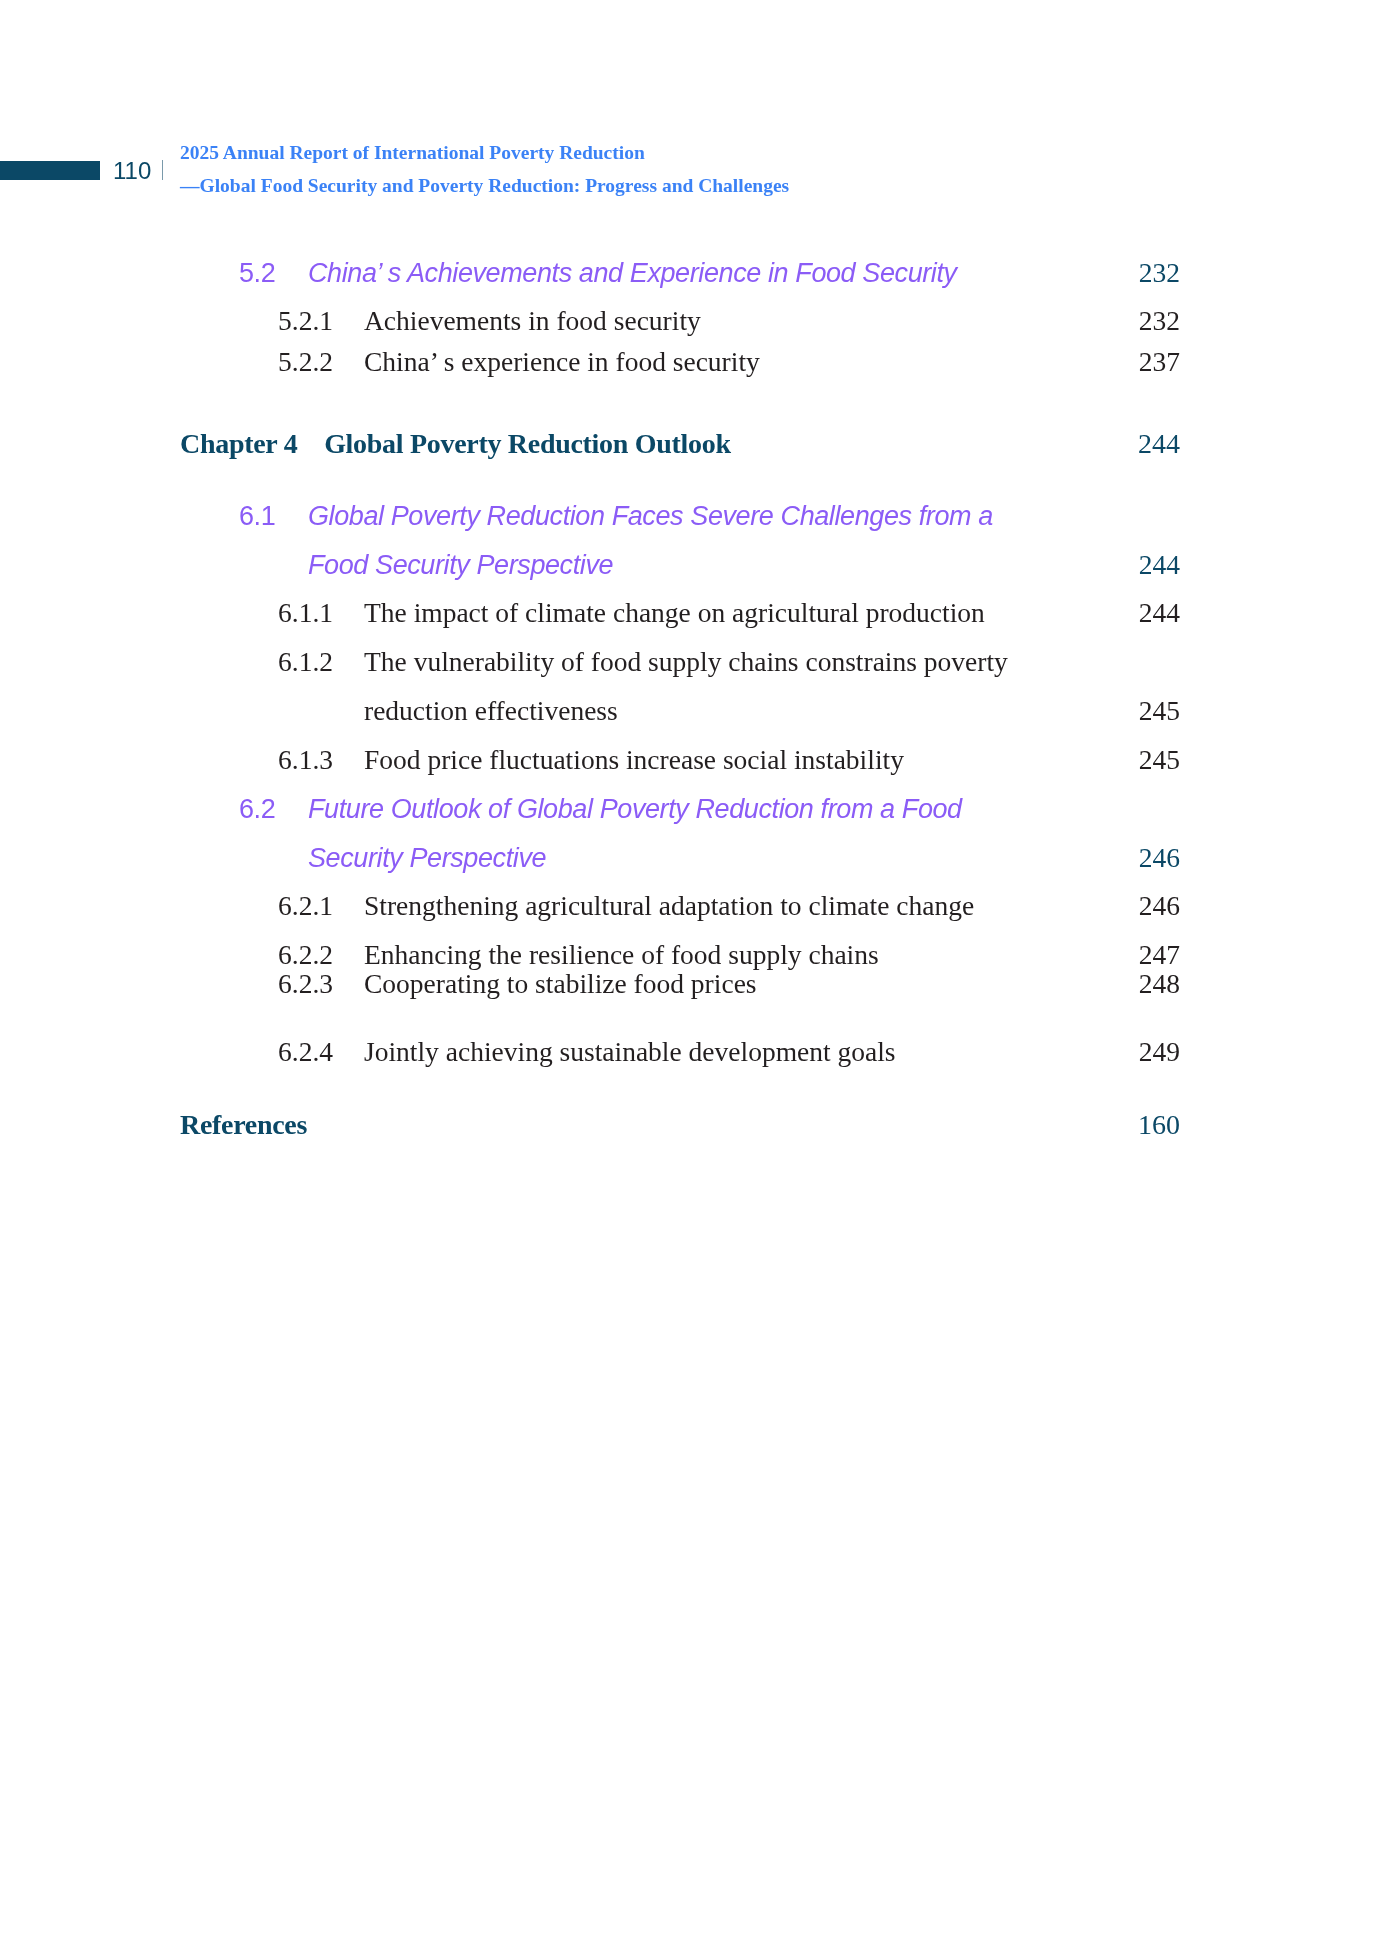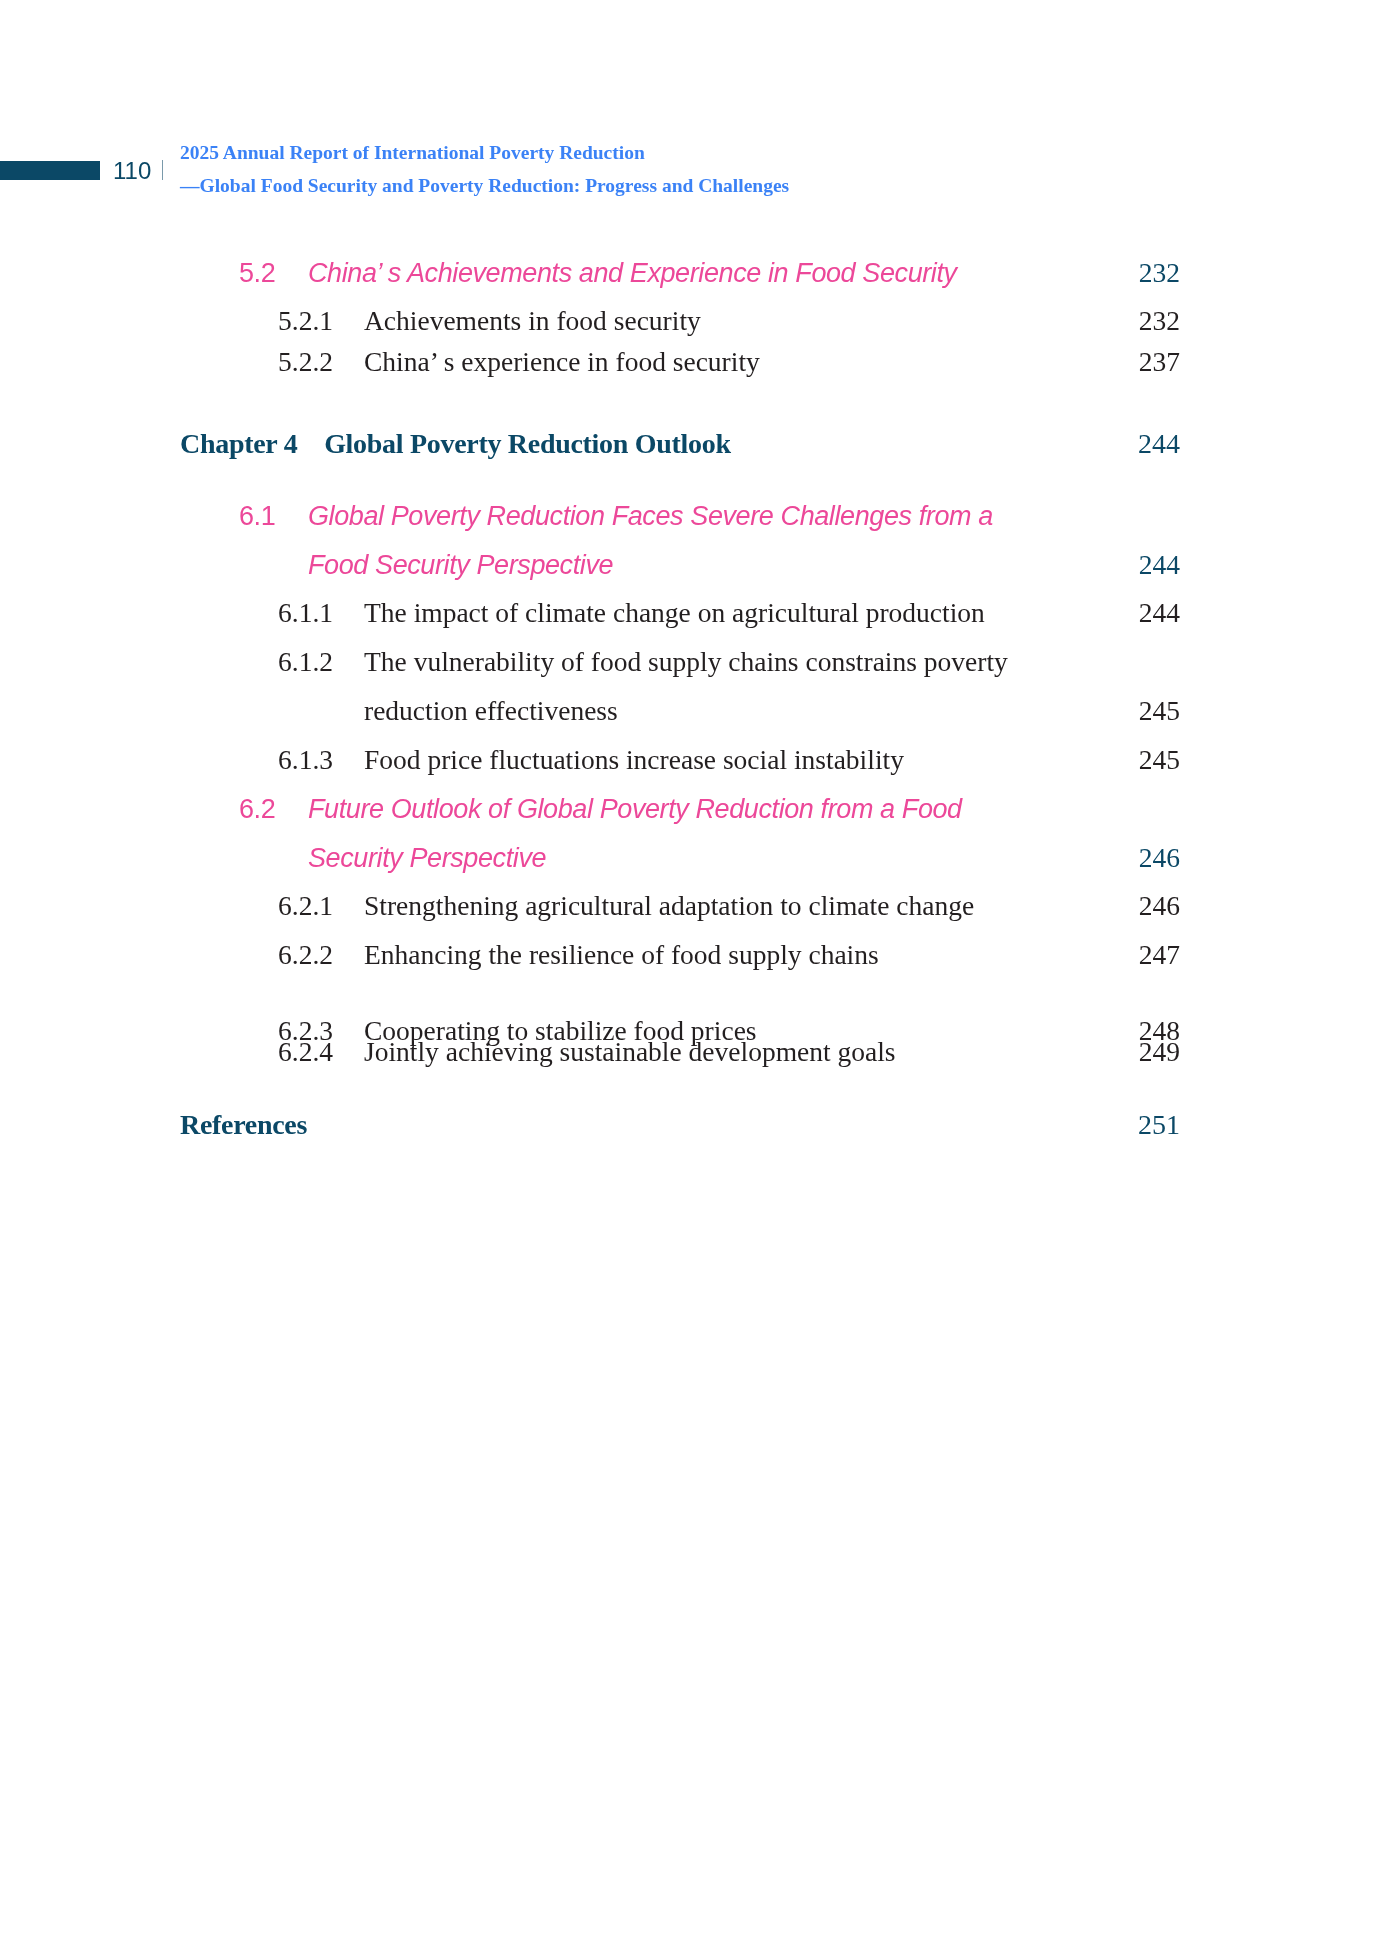--- a/index.html
+++ b/index.html
@@ -7,21 +7,21 @@
   .bar { position:absolute; left:0; top:161px; width:100px; height:19px; background:#0b4866; }
   .folio { position:absolute; left:113px; top:157px; font-family:"Liberation Sans", sans-serif; font-size:24px; color:#0b4866; }
   .sep { position:absolute; left:162px; top:160px; width:1px; height:20px; background:#7a9aab; }
   .hdr { position:absolute; left:180px; font-family:"Liberation Serif", serif; font-weight:bold; font-size:19.5px; color:#3b82f6; white-space:nowrap; }
   .row { position:absolute; left:0; width:1385px; height:40px; }
   .num, .txt, .pg { position:absolute; white-space:nowrap; top:0; line-height:40px; }
   .pg { right:205px; text-align:right; }
   .sub .num, .sub .txt, .sub .pg { font-family:"Liberation Serif", serif; font-size:27.5px; color:#231f20; }
   .sub .num { left:278px; }
   .sub .txt { left:364px; }
-  .sec .num, .sec .txt { font-family:"Liberation Sans", sans-serif; font-size:27px; color:#ec4899; letter-spacing:-0.4px; }
+  .sec .num, .sec .txt { font-family:"Liberation Sans", sans-serif; font-size:27px; color:#8b5cf6; letter-spacing:-0.4px; }
   .sec .num { left:239px; }
   .sec .txt { left:308px;font-style:italic; }
   .sec .pg { font-family:"Liberation Serif", serif; font-size:27.5px; color:#0b4866; }
   .chap .txt, .chap .pg { font-family:"Liberation Serif", serif; font-size:28px; color:#0b4866; }
   .chap .txt { left:180px; font-weight:bold; letter-spacing:-0.3px; }
   .chap .pg { font-weight:normal; }
 </style>
 </head>
 <body>
 
@@ -90,27 +90,27 @@
 <div class="row sub" style="top:886px">
   <span class="num">6.2.1</span>
   <span class="txt">Strengthening agricultural adaptation to climate change</span>
   <span class="pg">246</span>
 </div>
 <div class="row sub" style="top:935px">
   <span class="num">6.2.2</span>
   <span class="txt">Enhancing the resilience of food supply chains</span>
   <span class="pg">247</span>
 </div>
-<div class="row sub" style="top:1011px">
+<div class="row sub" style="top:964px">
   <span class="num">6.2.3</span>
   <span class="txt">Cooperating to stabilize food prices</span>
   <span class="pg">248</span>
 </div>
 <div class="row sub" style="top:1032px">
   <span class="num">6.2.4</span>
   <span class="txt">Jointly achieving sustainable development goals</span>
   <span class="pg">249</span>
 </div>
 
 <div class="row chap" style="top:1105px">
   <span class="txt">References</span>
-  <span class="pg">251</span>
+  <span class="pg">160</span>
 </div>
 
 </body></html>

